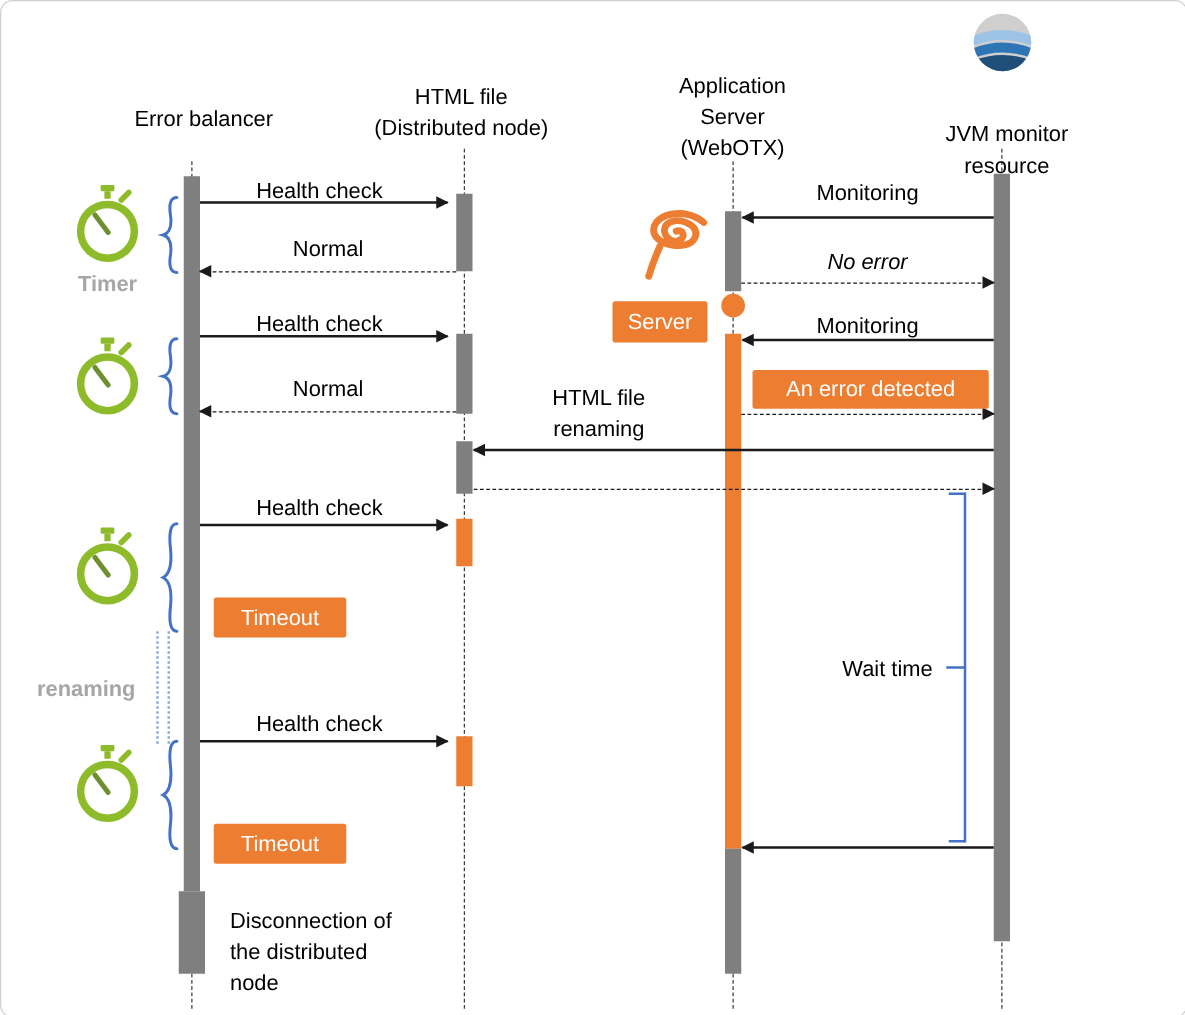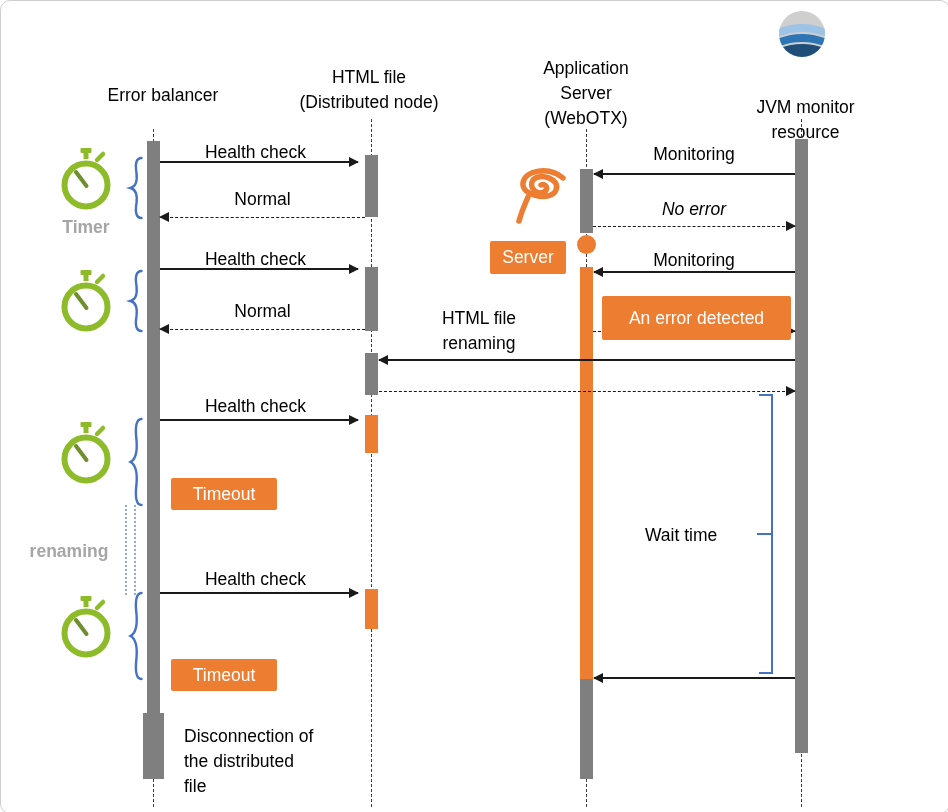--- a/index.html
+++ b/index.html
@@ -105,40 +105,40 @@
   <div class="msg" style="left:159px;top:186px;width:205px;">Normal</div>
   <div class="msg" style="left:592px;top:141px;width:202px;">Monitoring</div>
   <div class="msg" style="left:592px;top:196px;width:202px;font-style:italic;">No error</div>
   <div class="msg" style="left:152px;top:246px;width:205px;">Health check</div>
   <div class="msg" style="left:592px;top:247px;width:202px;">Monitoring</div>
   <div class="msg" style="left:159px;top:298px;width:205px;">Normal</div>
   <div class="msg" style="left:388px;top:305px;width:180px;">HTML file
 renaming</div>
   <div class="msg" style="left:152px;top:393px;width:205px;">Health check</div>
   <div class="msg" style="left:152px;top:566px;width:205px;">Health check</div>
-  <div class="msg" style="left:644px;top:522px;width:102px;text-align:left;">Wait time</div>
+  <div class="msg" style="left:658px;top:522px;width:102px;text-align:center;">Wait time</div>
 
   <div class="obox" style="left:489px;top:240px;width:76px;height:33px;">Server</div>
-  <div class="obox" style="left:601px;top:295px;width:189px;height:44px;">An error detected</div>
+  <div class="obox" style="left:601px;top:295px;width:189px;height:31px;">An error detected</div>
   <div class="obox" style="left:170px;top:477px;width:106px;height:32px;">Timeout</div>
   <div class="obox" style="left:170px;top:658px;width:106px;height:32px;">Timeout</div>
 
   <div class="bl v" style="left:770px;top:393px;height:280px;"></div>
   <div class="bl h" style="left:758px;top:393px;width:13px;"></div>
   <div class="bl h" style="left:758px;top:671px;width:13px;"></div>
   <div class="bl h" style="left:756px;top:532px;width:15px;"></div>
 
   <div class="dotted-v" style="left:124px;top:504px;height:90px;"></div>
   <div class="dotted-v" style="left:133px;top:504px;height:90px;"></div>
 
   <div class="msg note" style="left:42px;top:214px;width:86px;">Timer</div>
   <div class="msg note" style="left:22px;top:538px;width:92px;">renaming</div>
   <div class="msg" style="left:183px;top:723px;width:180px;text-align:left;">Disconnection of
 the distributed
-file</div>
+node</div>
 
   <svg style="left:58px;top:146px;" width="54" height="66" viewBox="0 0 54 66">
     <rect x="21.5" y="1" width="11" height="5" rx="1" style="fill:var(--green)"></rect>
     <rect x="24.5" y="6" width="5" height="6" style="fill:var(--green)"></rect>
     <line x1="38" y1="13" x2="44" y2="7" style="stroke:var(--green);stroke-width:4.5;stroke-linecap:round"></line>
     <circle cx="27" cy="38" r="21.5" style="fill:#fff;stroke:var(--green);stroke-width:6"></circle>
     <line x1="27.5" y1="39" x2="17" y2="25" style="stroke:var(--green-dark);stroke-width:4;stroke-linecap:round"></line>
   </svg>
   <svg style="left:58px;top:268px;" width="54" height="66" viewBox="0 0 54 66">
     <rect x="21.5" y="1" width="11" height="5" rx="1" style="fill:var(--green)"></rect>

